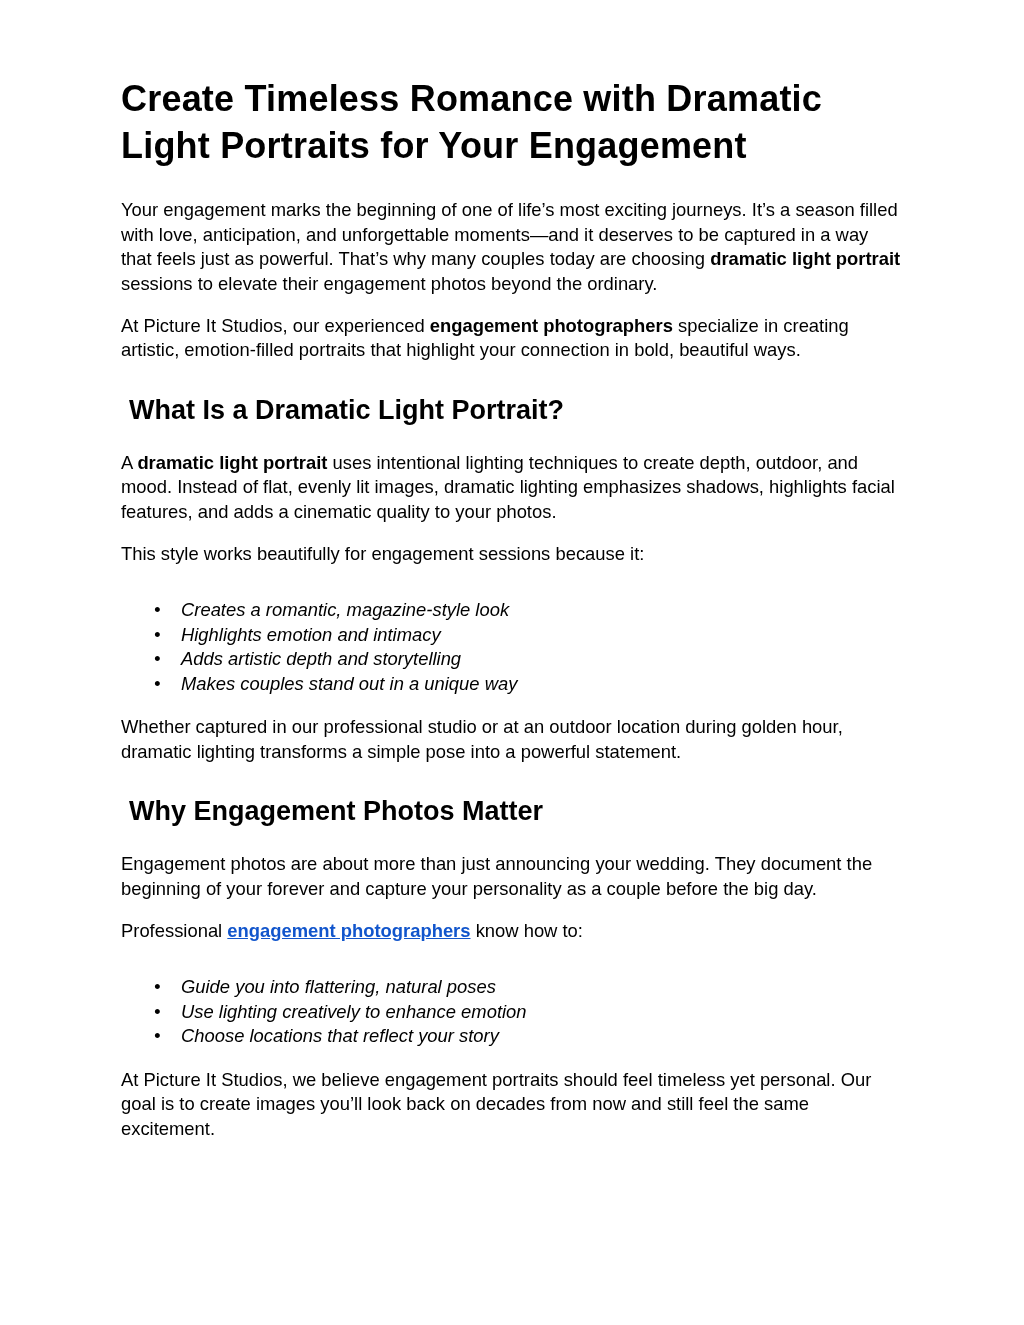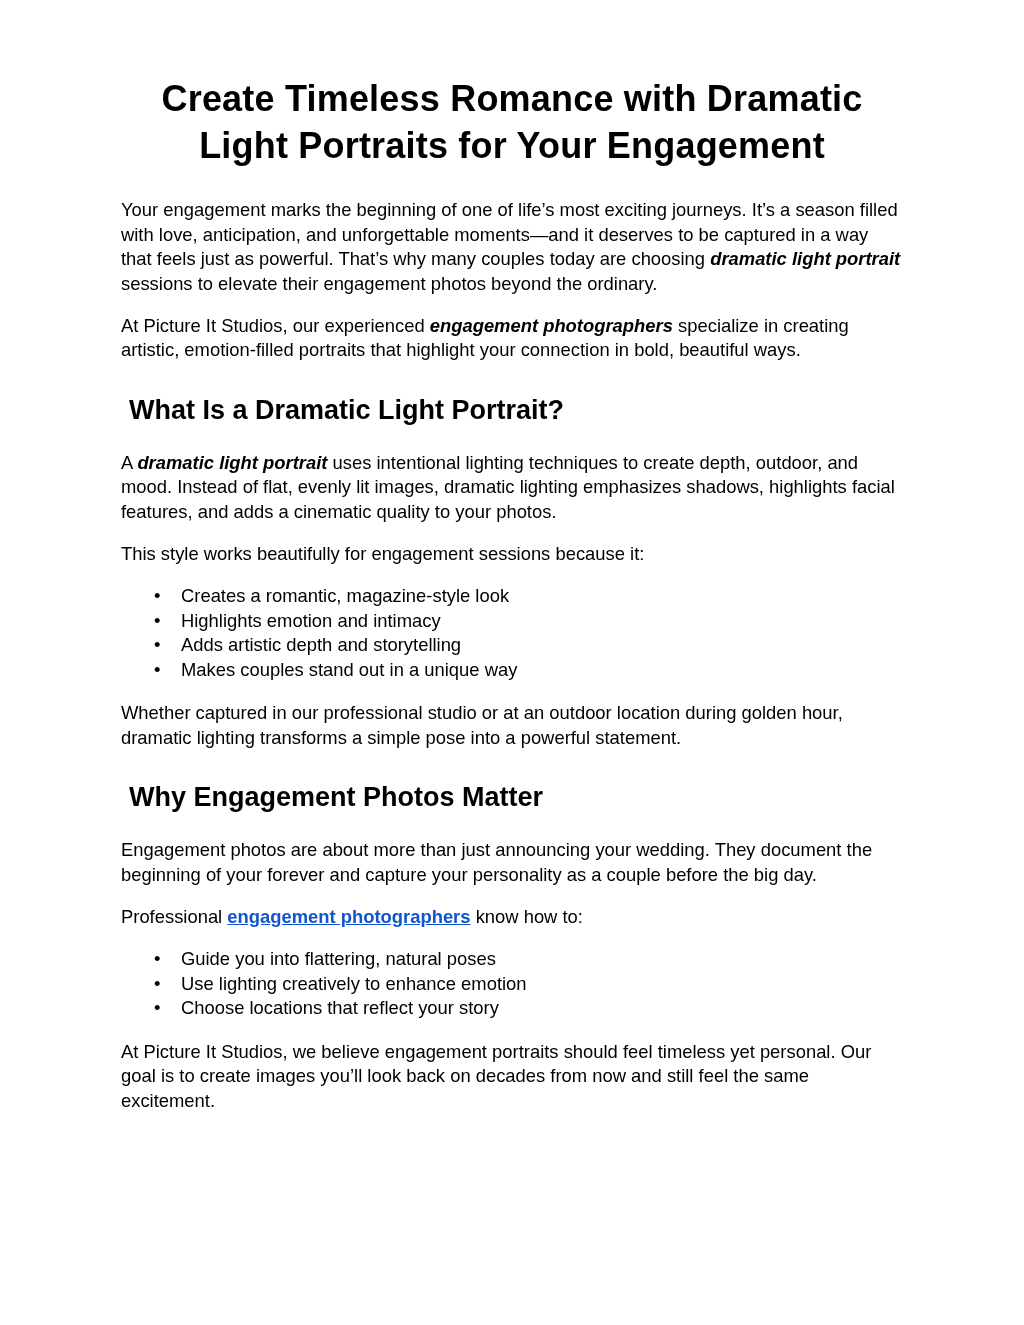--- a/index.html
+++ b/index.html
@@ -15,40 +15,40 @@
     font-size: 18.4px;
     line-height: 24.5px;
     overflow: hidden;
   }
   h1 {
     font-size: 36px;
     line-height: 47px;
     font-weight: 700;
     margin: 0 0 29px 0;
     letter-spacing: 0.2px;
-    text-align: center;
   }
   h2 {
     font-size: 27px;
     line-height: 33px;
     font-weight: 700;
     margin: 31px 0 24px 8px;
   }
   p { margin: 0 0 17.5px 0; }
-  strong { font-weight: 700; font-style: italic; }
+  strong { font-weight: 700; }
   a {
     color: var(--link-color, #1155cc);
     font-weight: 700;
     text-decoration: underline;
     cursor: pointer;
   }
   ul {
     list-style: none;
-    margin: 18px 0 19px 0;
+    margin: 32px 0 19px 0;
     padding: 0 0 0 60px;
+    font-style: italic;
   }
   li { position: relative; }
   li::before {
     content: "\2022";
     position: absolute;
     left: -27px;
     top: 0;
   }
 </style>
 </head>

